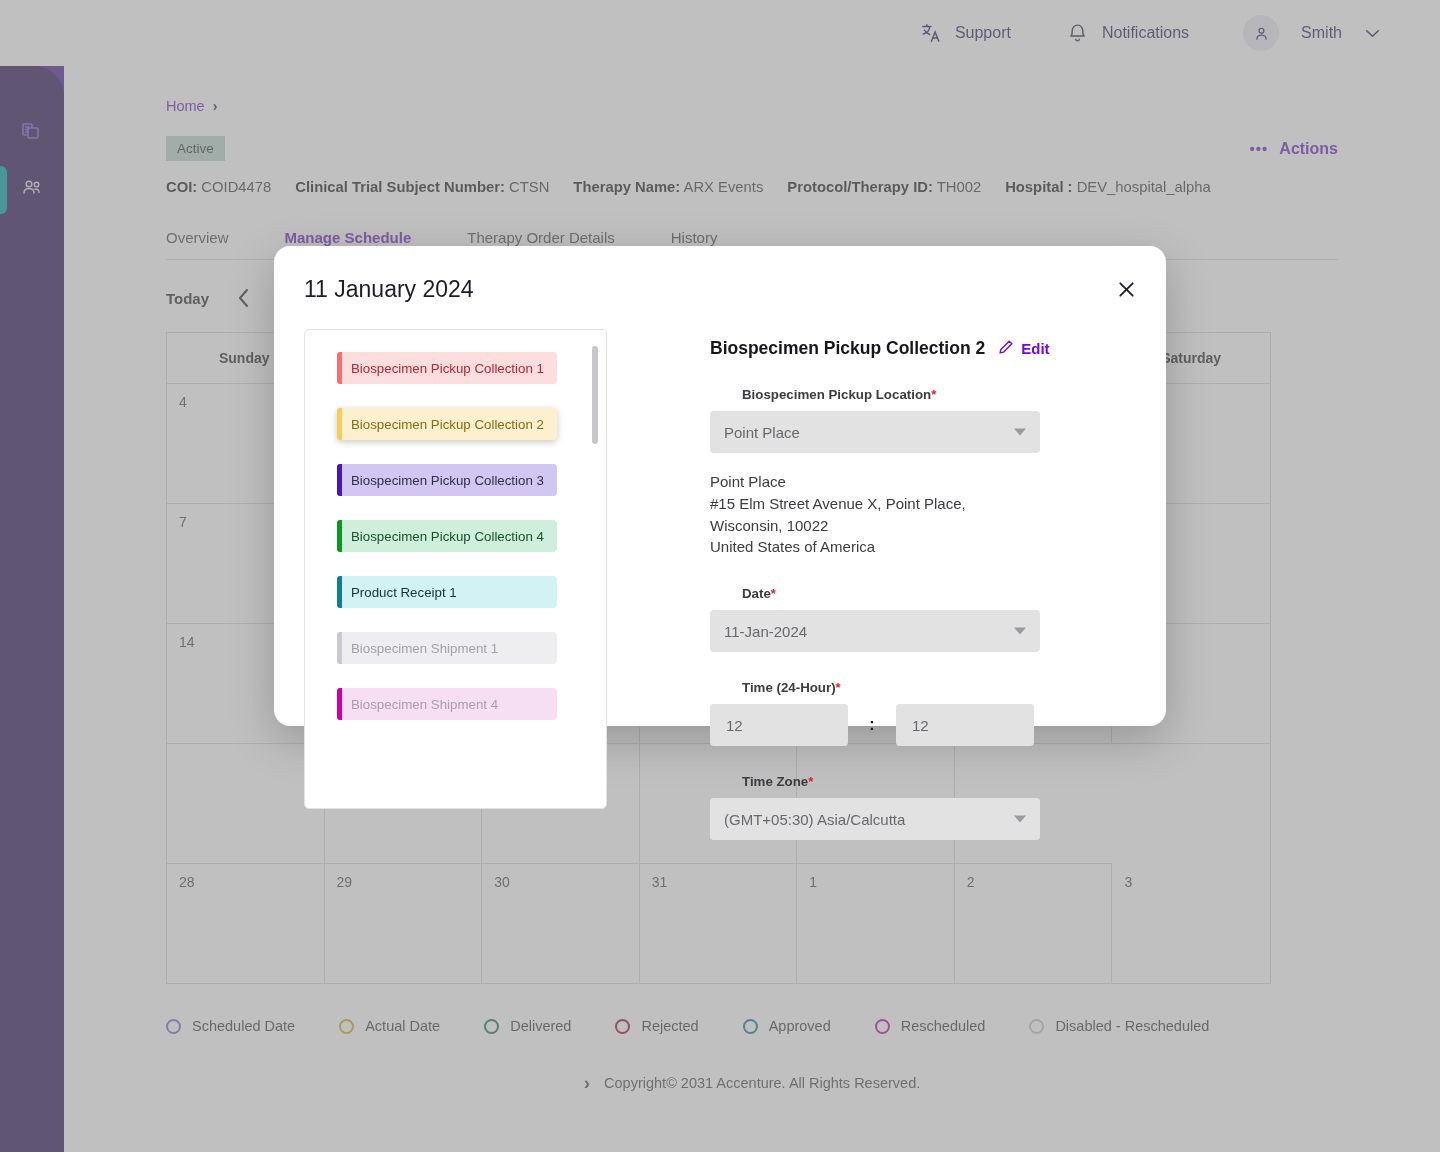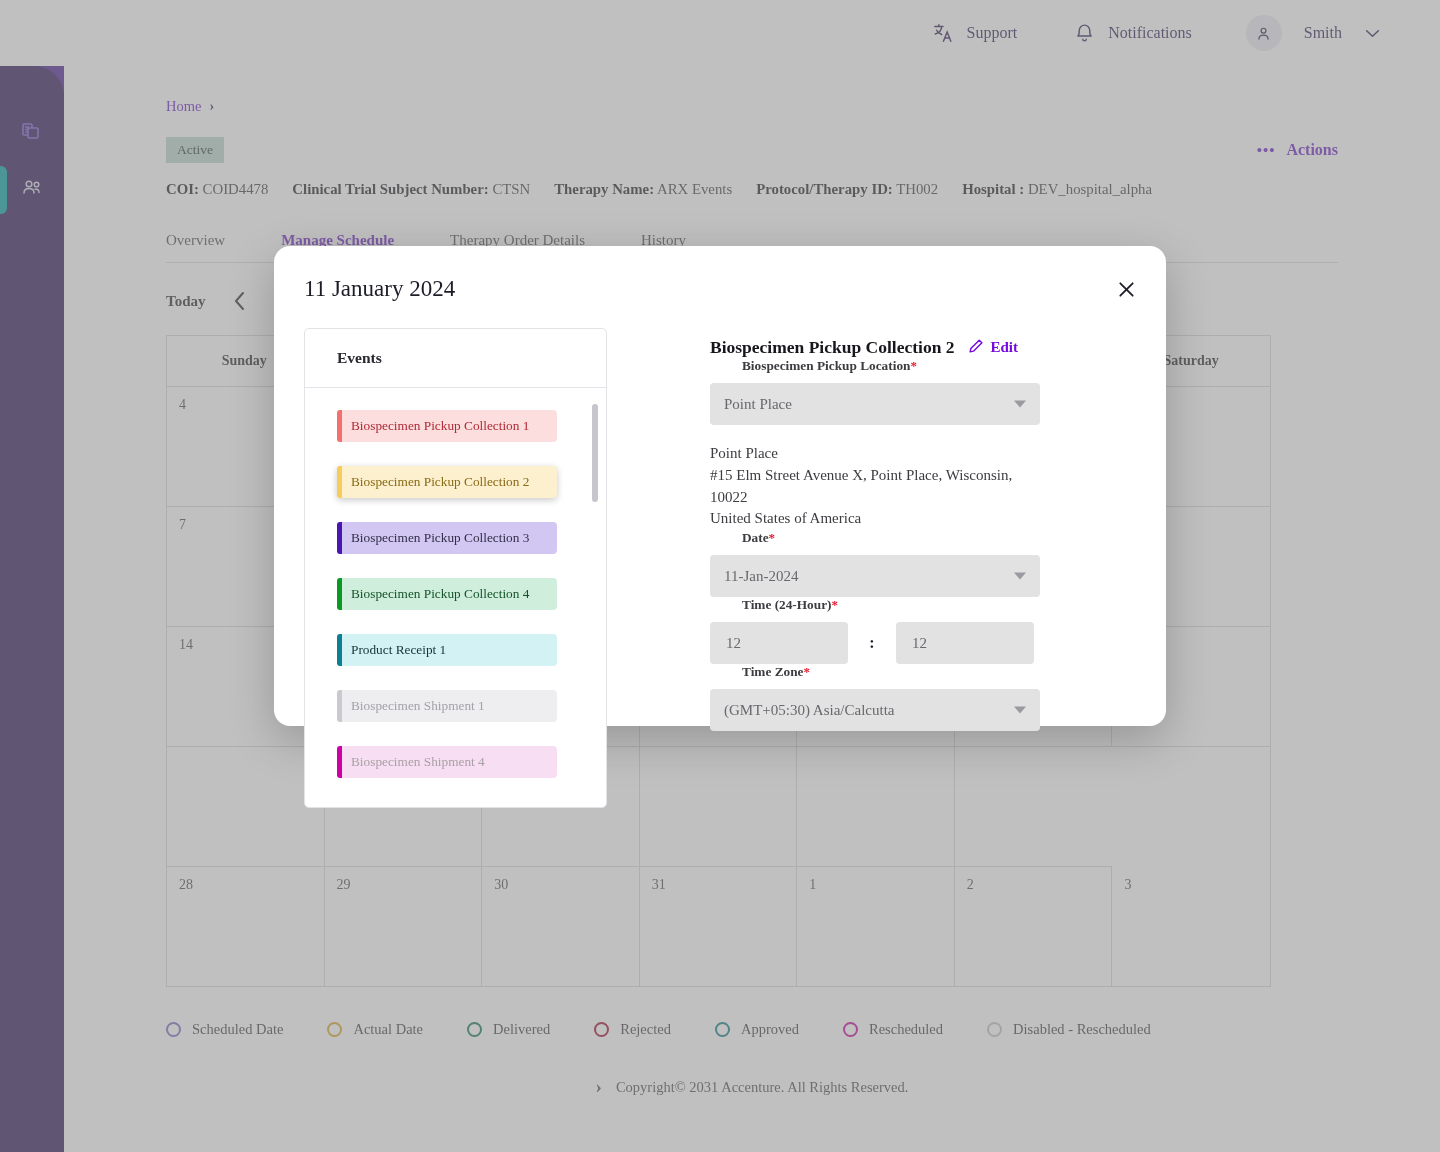--- a/index.html
+++ b/index.html
@@ -4,21 +4,21 @@
 <style>
   * { box-sizing: border-box; margin: 0; padding: 0; }
   html, body {
     width: 1440px; height: 1152px;
     font-family: "Liberation Sans", sans-serif;
     background: #ffffff;
     overflow: hidden;
   }
 
   
-  #root { position: relative; width: 1440px; height: 1152px; background: #4c1d95; font-family: Liberation Serif, serif; }
+  #root { position: relative; width: 1440px; height: 1152px; background: #4c1d95; }
 
   
   #scrim {
     position: absolute; inset: 0;
     background: rgba(140,140,140,0.55);
     z-index: 40;
   }
 
   
   #topbar {
@@ -168,21 +168,21 @@
   .ev-scroll i {
     position: absolute; left: 0; top: 0; width: 6px; height: 98px;
     background: #c6c6cc; border-radius: 3px; display: block;
   }
 
   .detail { margin-left: 103px; width: 330px; padding-top: 9px; }
   .d-head { display: flex; align-items: center; gap: 13px; }
   .d-title { font-size: 17.5px; font-weight: 700; color: #16161c; white-space: nowrap; }
   .d-edit { display: flex; align-items: center; gap: 7px; color: #7609e0; font-weight: 700; font-size: 15px; cursor: pointer; }
 
-  .f-label { font-size: 13.3px; font-weight: 700; color: #3c3c41; padding-left: 32px; }
+  .f-label { margin-top: 28px; font-size: 13.3px; font-weight: 700; color: #3c3c41; padding-left: 32px; }
   .f-label .req { color: #e8192c; font-size: 13px; }
   .select {
     margin-top: 9px; height: 42px; background: #e2e2e2; border-radius: 4px;
     display: flex; align-items: center; padding: 0 14px;
     font-size: 15px; color: #68686e; position: relative; cursor: pointer;
   }
   .select .caret {
     position: absolute; right: 14px; top: 50%; transform: translateY(-50%);
     width: 0; height: 0; border-left: 6px solid transparent; border-right: 6px solid transparent;
     border-top: 7px solid #9a9aa0;
@@ -403,21 +403,20 @@
     <div class="m-title">11 January 2024</div>
     <div class="m-close">
       <svg width="19" height="19" viewBox="0 0 20 20" fill="none" stroke="#1d1d28" stroke-width="1.9" stroke-linecap="round">
         <path d="M3.5 3.5l13 13M16.5 3.5l-13 13"></path>
       </svg>
     </div>
 
     <div class="m-body">
 
       <div class="ev-card">
-        <div class="ev-card-hd">Events</div>
         <div class="ev-list">
           <div class="chip" style="background:#fbdedd;color:#b02a37">
             <span>Biospecimen Pickup Collection 1</span>
           </div>
           <div class="chip sel" style="background:#fcf0cf;color:#8a6a14">
             <span>Biospecimen Pickup Collection 2</span>
           </div>
           <div class="chip" style="background:#d2c7f2;color:#2f2f46">
             <span>Biospecimen Pickup Collection 3</span>
           </div>

